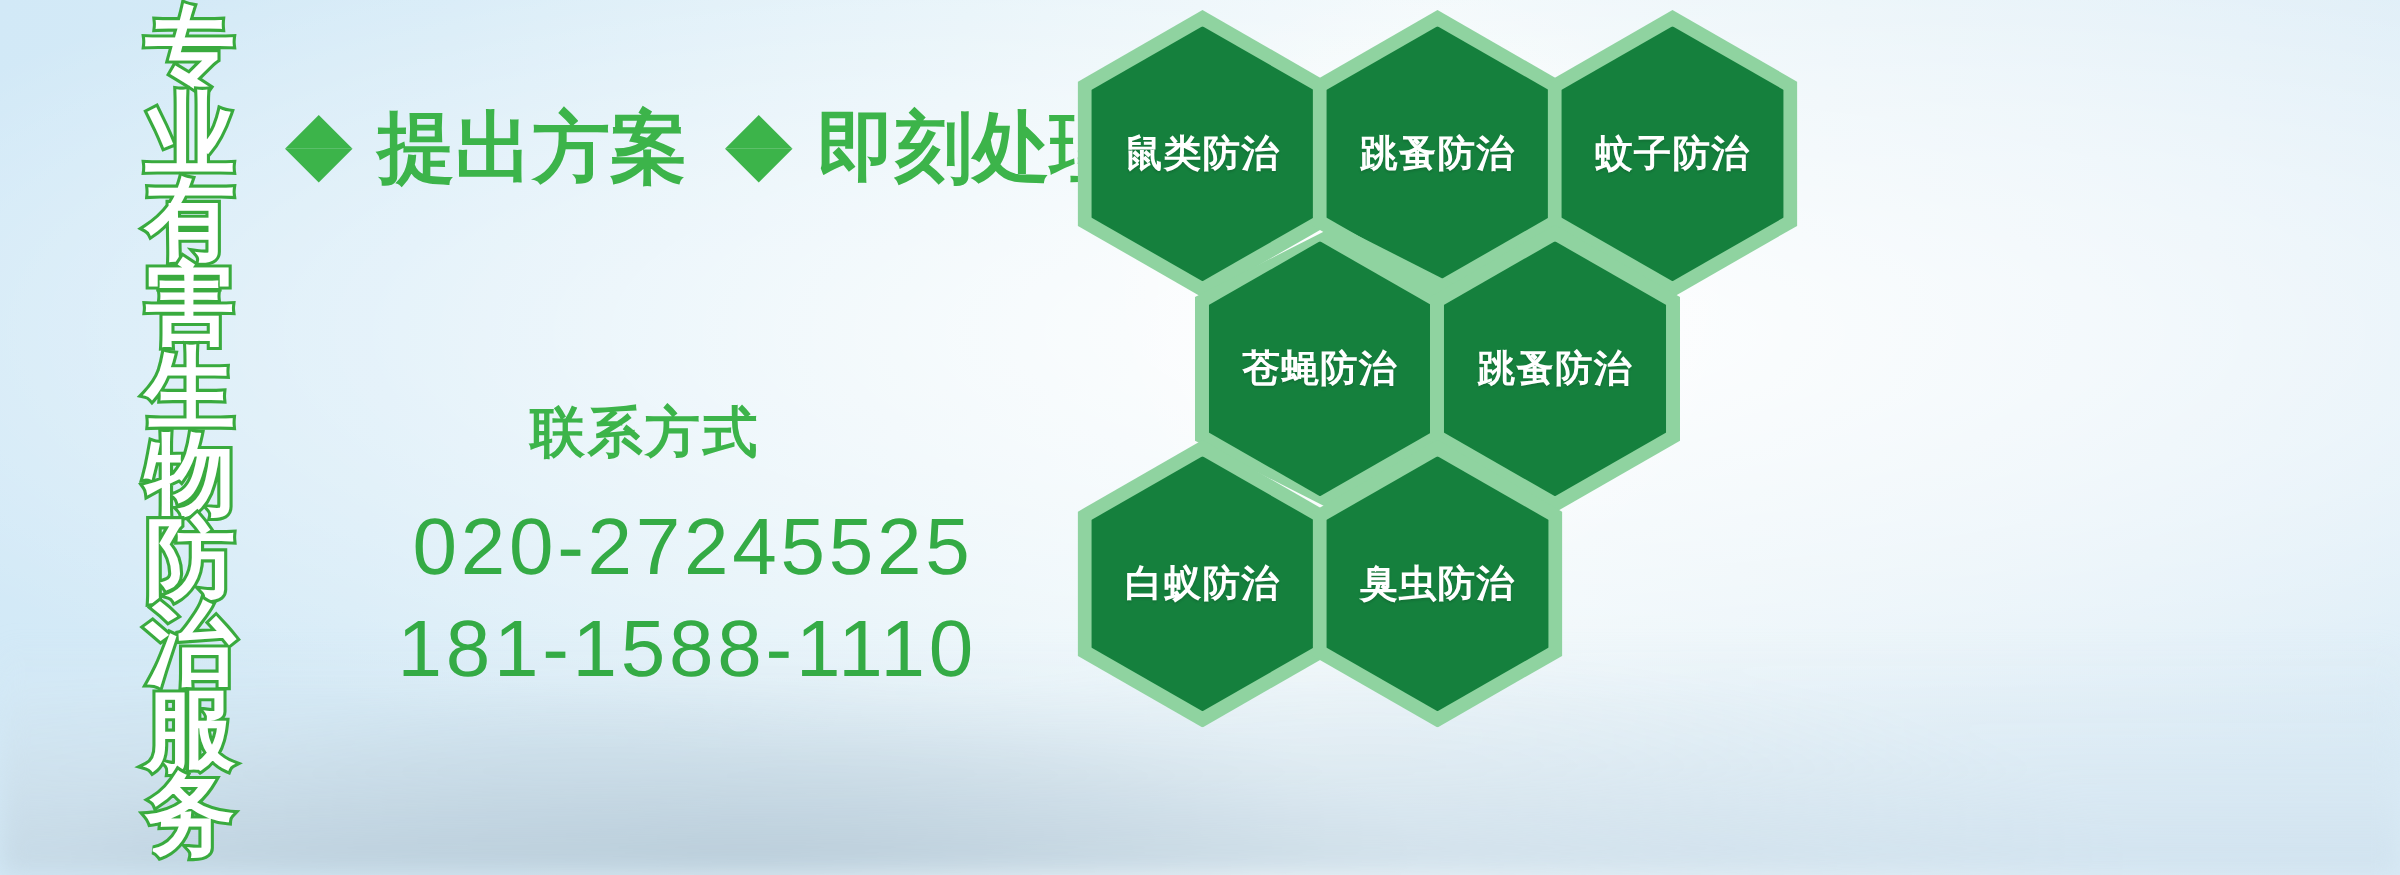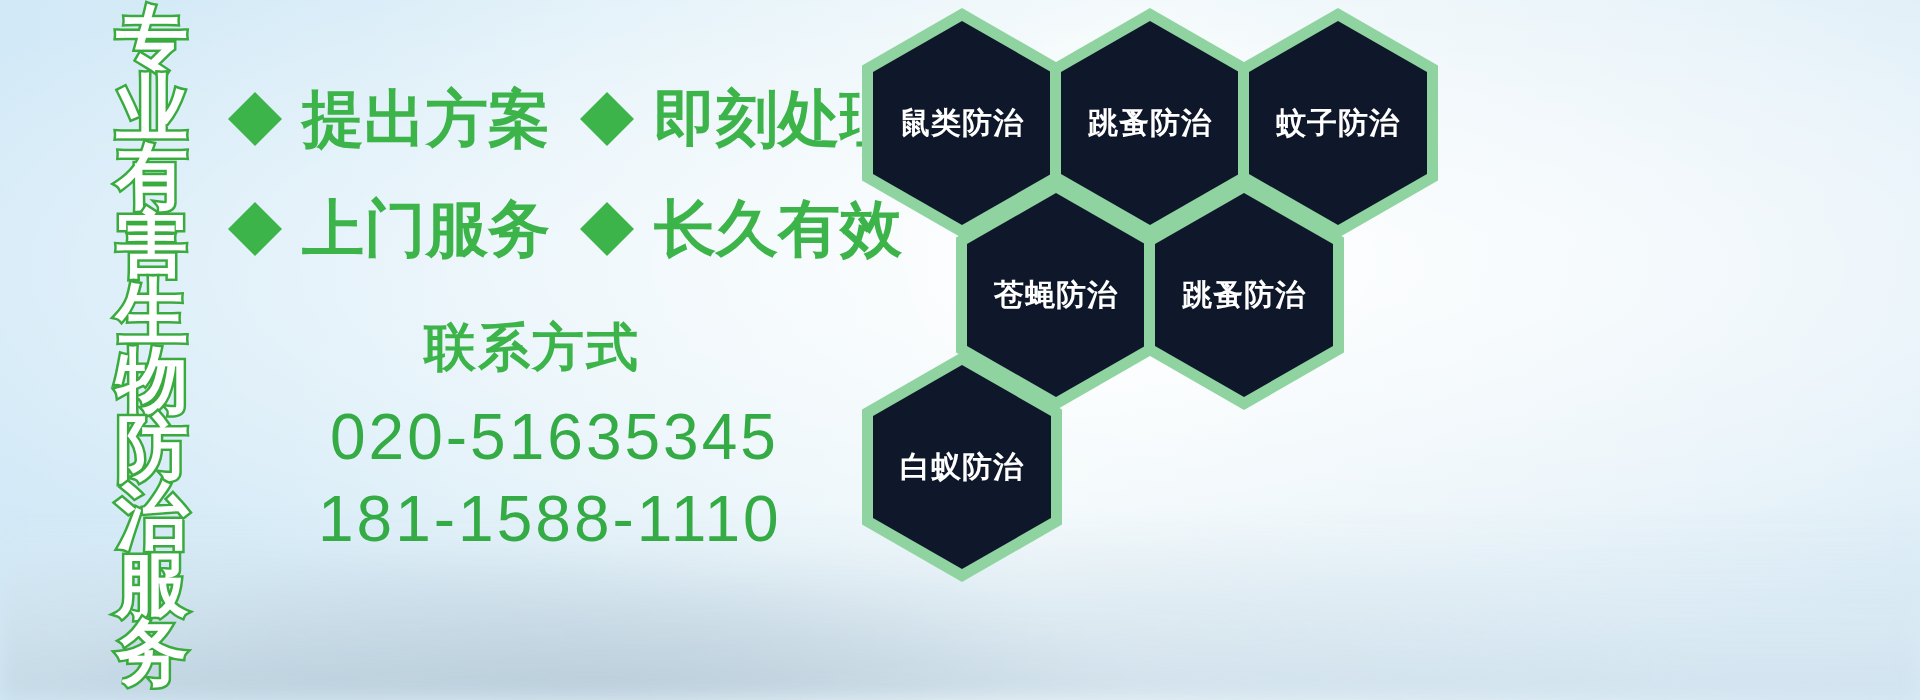--- a/index.html
+++ b/index.html
@@ -65,21 +65,21 @@
   .dia::after{
     content:"";position:absolute;left:-27px;top:27px;
     width:0;height:0;border:27px solid transparent;border-top-color:#3cb44a;
   }
   .feat-text{margin-right:30px;}
   .feat-text.last{margin-right:0;}
 
   
   #contact-label{
     position:absolute;left:424px;top:316px;
-    font-size:52px;line-height:62px;font-weight:700;color:#3cb44a;
+    font-size:44px;line-height:62px;font-weight:700;color:#3cb44a;
     letter-spacing:2px;white-space:nowrap;
   }
   .phone{
     position:absolute;
     font-size:64px;line-height:64px;font-weight:400;color:#34ab45;
     letter-spacing:3px;white-space:nowrap;
   }
   #phone-1{left:330px;top:405px;}
   #phone-2{left:318px;top:487px;}
 
@@ -87,21 +87,21 @@
   #hex-grid{position:absolute;left:862px;top:0;width:580px;height:700px;}
   .hex{
     position:absolute;width:200px;height:230px;
     display:flex;align-items:center;justify-content:center;
     background:#8fd3a0;
     -webkit-clip-path:polygon(50% 0%,100% 25%,100% 75%,50% 100%,0% 75%,0% 25%);
     clip-path:polygon(50% 0%,100% 25%,100% 75%,50% 100%,0% 75%,0% 25%);
   }
   .hex .inner{
     position:absolute;left:11px;top:13px;width:178px;height:204px;
-    background:#0f172a;
+    background:#15803d;
     display:flex;align-items:center;justify-content:center;
     -webkit-clip-path:polygon(50% 0%,100% 25%,100% 75%,50% 100%,0% 75%,0% 25%);
     clip-path:polygon(50% 0%,100% 25%,100% 75%,50% 100%,0% 75%,0% 25%);
   }
   .hex .lbl{
     position:relative;z-index:2;
     color:#ffffff;font-size:30px;font-weight:700;letter-spacing:1px;
     white-space:nowrap;text-shadow:0 1px 2px rgba(0,0,0,.12);
   }
 </style>
@@ -126,57 +126,56 @@
     <span class="vchar">务</span>
   </div>
 
   <div class="feature-row r1">
     <span class="dia"></span>
     <span class="feat-text">提出方案</span>
     <span class="dia"></span>
     <span class="feat-text last">即刻处理</span>
   </div>
 
-  <div class="feature-row r2">
-    <span class="dia"></span>
-    <span class="feat-text">上门服务</span>
-    <span class="dia"></span>
-    <span class="feat-text last">长久有效</span>
-  </div>
 
   <div id="contact-label">联系方式</div>
-  <div class="phone" id="phone-1">020-51635345</div>
+  <div class="phone" id="phone-1">020-27245525</div>
   <div class="phone" id="phone-2">181-1588-1110</div>
 
   <div id="hex-grid">
       <div class="hex" style="left: 0px; top: 8px;">
         <div class="inner">
           <span class="lbl">鼠类防治</span>
         </div>
       </div>
       <div class="hex" style="left: 188px; top: 8px;">
         <div class="inner">
           <span class="lbl">跳蚤防治</span>
         </div>
       </div>
       <div class="hex" style="left: 376px; top: 8px; text-align: right;">
         <div class="inner">
           <span class="lbl">蚊子防治</span>
         </div>
       </div>
-      <div class="hex" style="left: 94px; top: 180px;">
+      <div class="hex" style="left: 94px; top: 180px; padding-left: 27px;">
         <div class="inner">
           <span class="lbl">苍蝇防治</span>
         </div>
       </div>
       <div class="hex" style="left: 282px; top: 180px;">
         <div class="inner">
           <span class="lbl">跳蚤防治</span>
         </div>
       </div>
       <div class="hex" style="left: 0px; top: 352px;">
         <div class="inner">
           <span class="lbl">白蚁防治</span>
         </div>
       </div>
+      <div class="hex" style="left: 188px; top: 352px;">
+        <div class="inner">
+          <span class="lbl">臭虫防治</span>
+        </div>
+      </div>
     </div>
 
 </div>
 
 </body></html>

